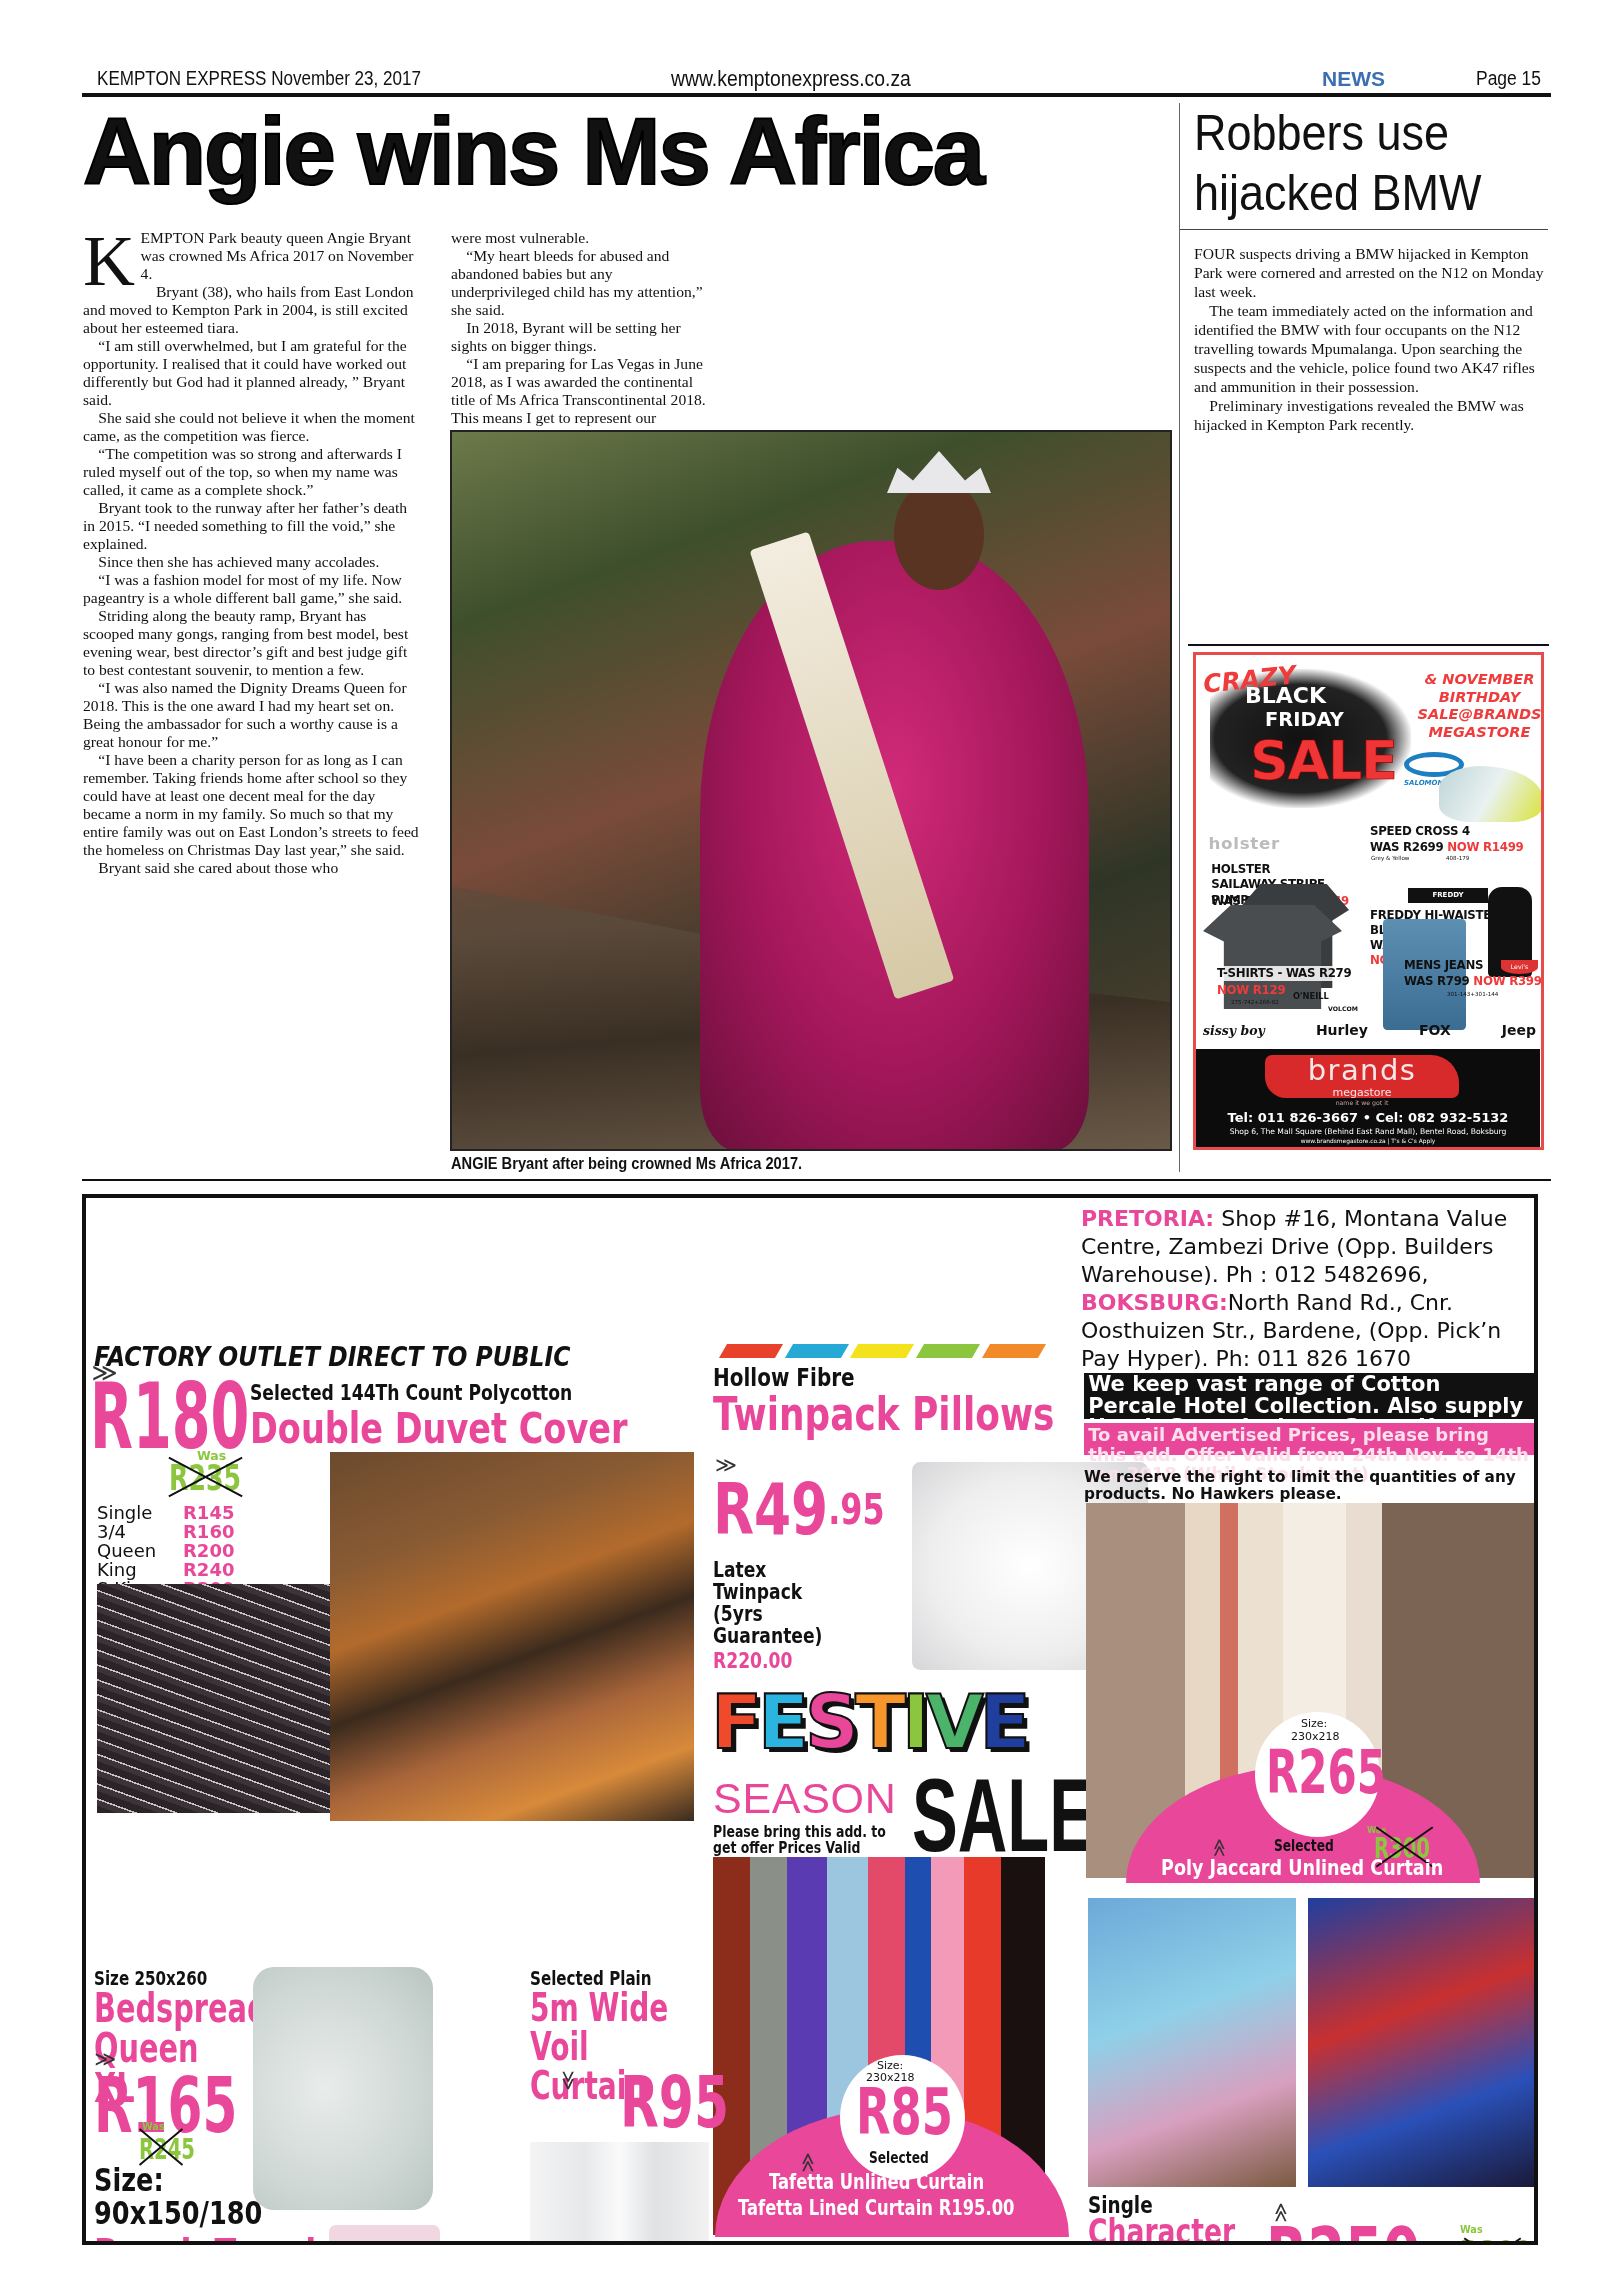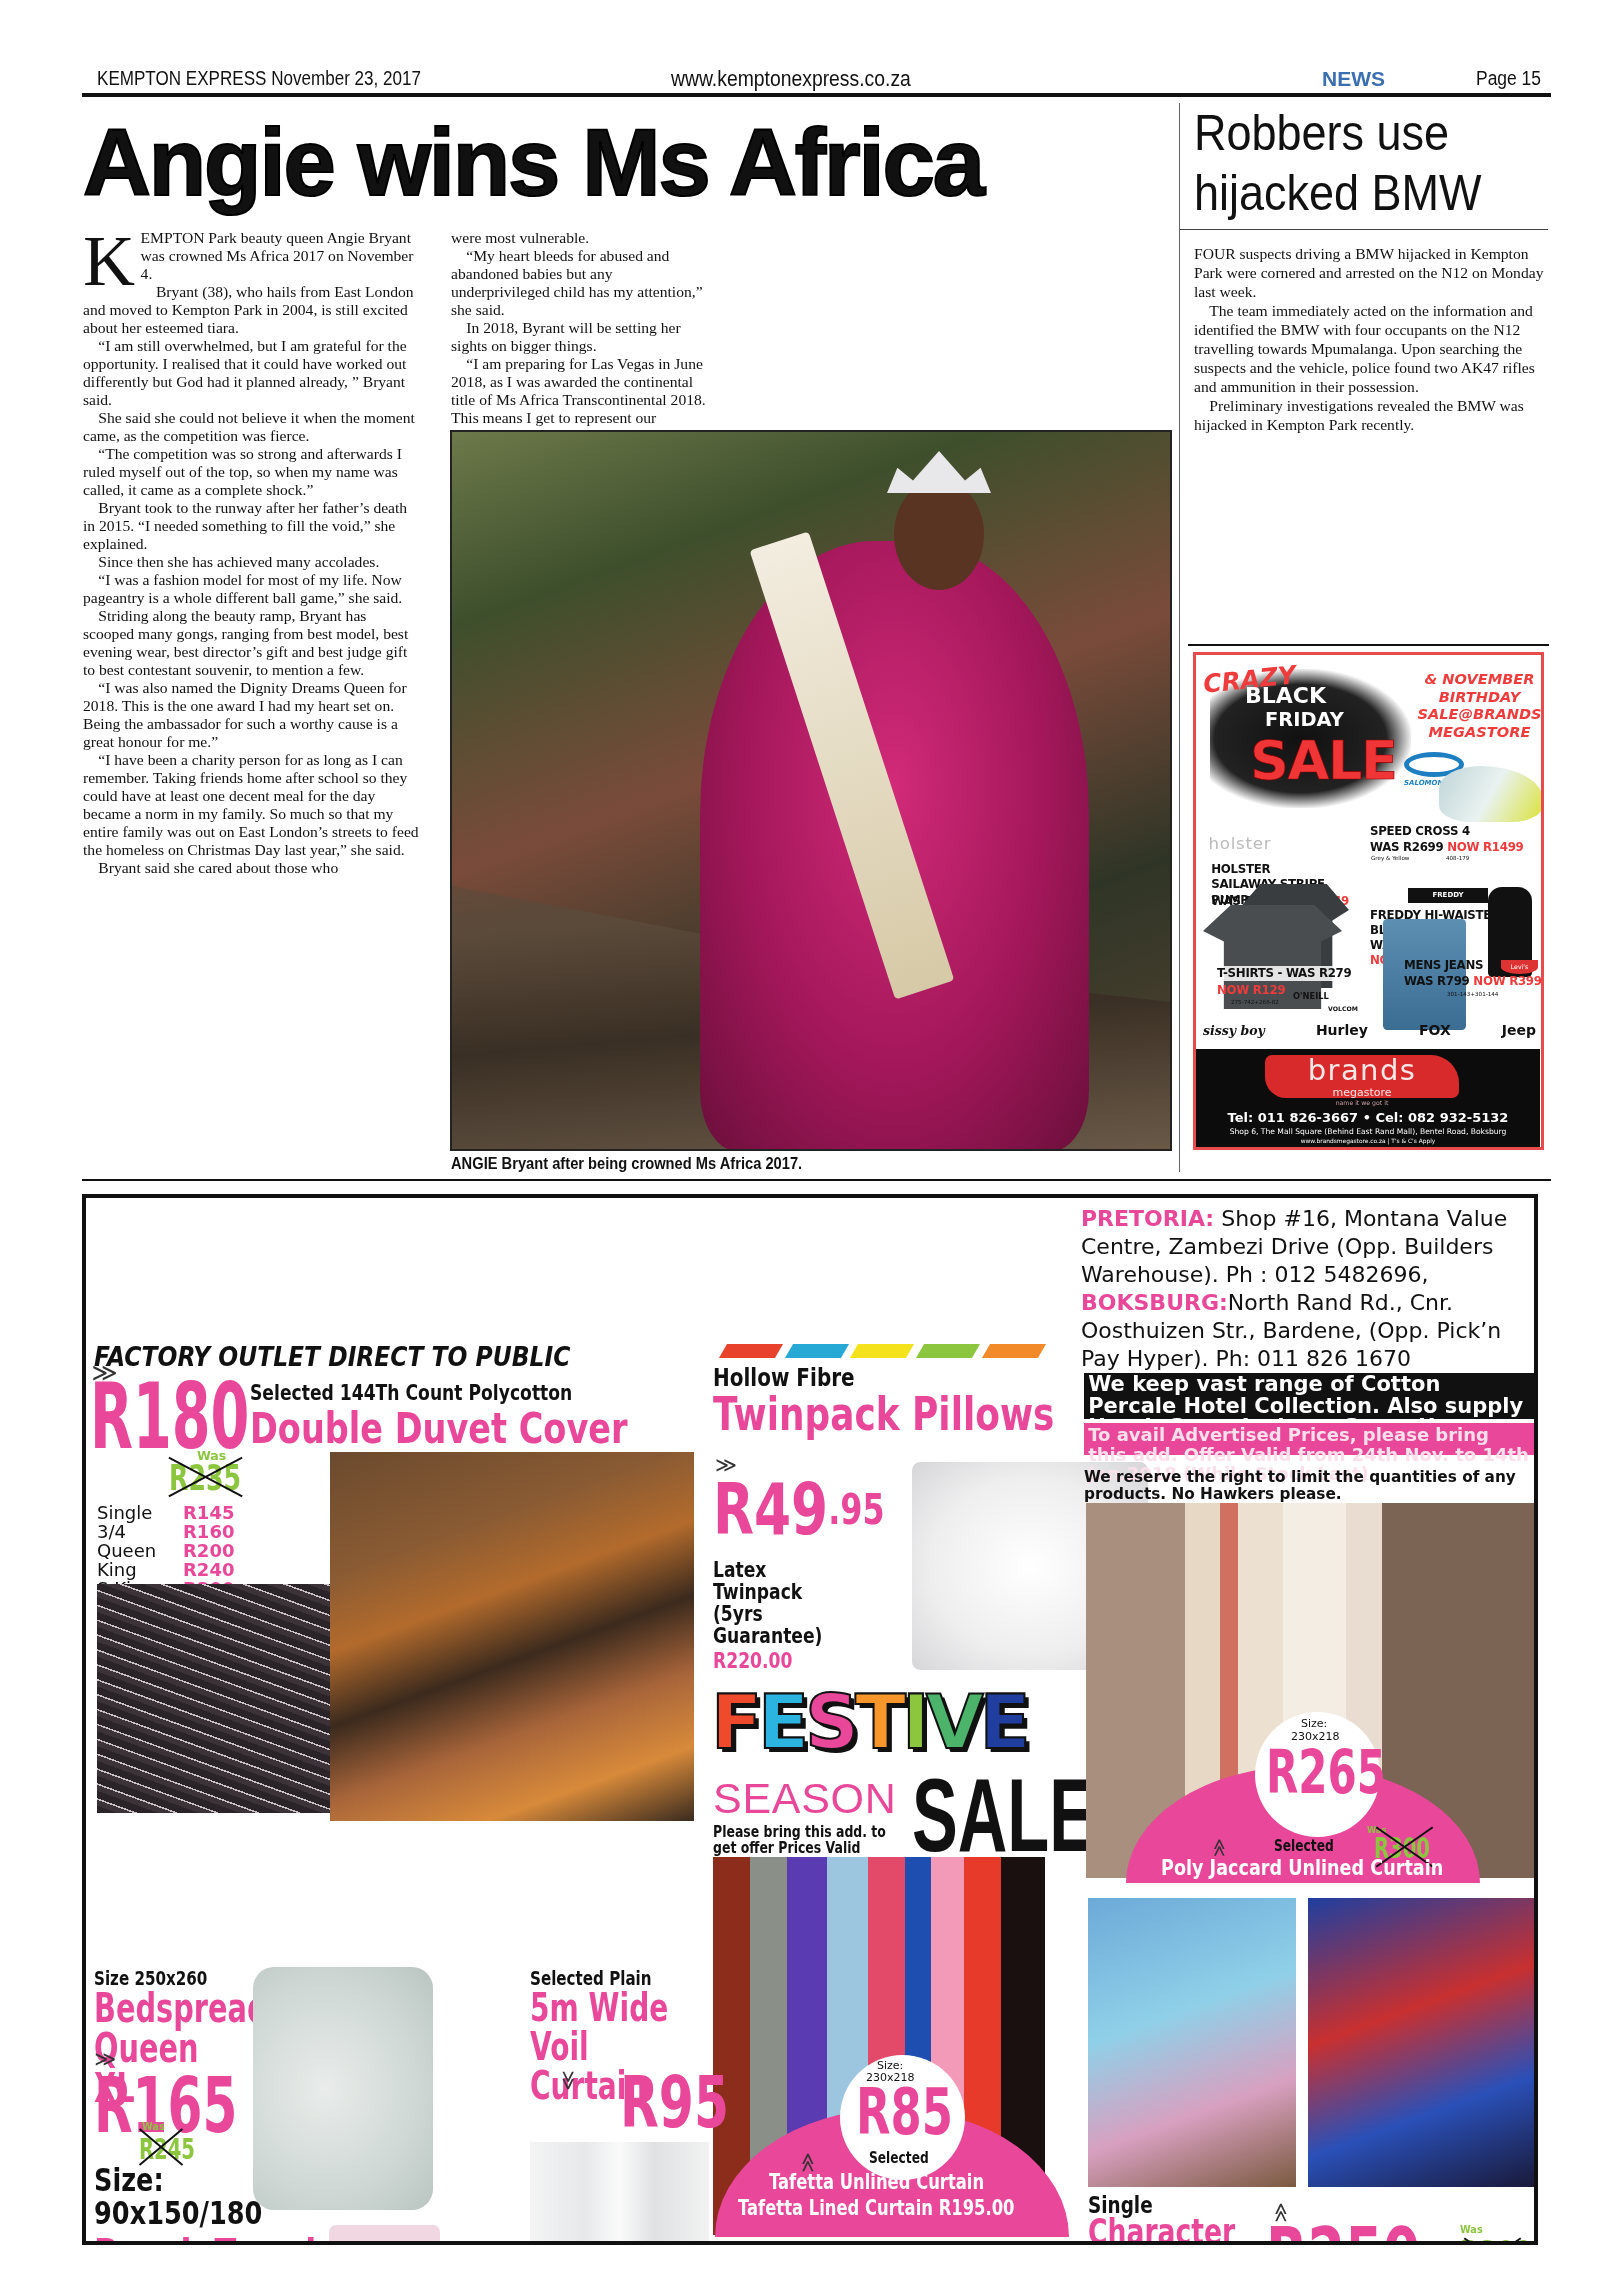--- a/index.html
+++ b/index.html
@@ -9,21 +9,21 @@
   
   .masthead { position: absolute; left: 82px; top: 64px; width: 1469px; height: 30.5px; font-family: "Liberation Sans", sans-serif; font-size: 19.4px; }
   .masthead span { position: absolute; top: 2.8px; white-space: nowrap; }
   .mh-paper { left: 15.3px; transform: scaleX(0.88); transform-origin: left; }
   .mh-url { left: 589px; font-size: 21.5px; transform: scaleX(0.9); transform-origin: left; }
   .mh-section { left: 1240px; font-weight: bold; color: #3b6fb1; font-size: 21px; }
   .mh-page { left: 1394px; transform: scaleX(0.9); transform-origin: left; }
   .mh-rule { position: absolute; left: 82px; top: 93px; width: 1469px; height: 3.5px; background: #111; }
 
   
-  .headline { position: absolute; left: 83px; top: 107px; width: 1090px; height: 111px; font-family: "Liberation Sans", sans-serif; font-weight: 900; font-size: 94px; line-height: 111px; letter-spacing: -2.1px; transform: scaleX(1.0); white-space: nowrap; -webkit-text-stroke: 2.1px #000; }
+  .headline { position: absolute; left: 83px; top: 96px; width: 1090px; height: 111px; font-family: "Liberation Sans", sans-serif; font-weight: 900; font-size: 94px; line-height: 111px; letter-spacing: -2.1px; transform: scaleX(1.0); white-space: nowrap; -webkit-text-stroke: 2.1px #000; }
   .col-divider { position: absolute; left: 1179px; top: 103px; width: 1.4px; height: 1069px; background: #666; }
 
   .body-col { position: absolute; font-size: 15.6px; line-height: 18px; text-align: left; }
   .body-col p { text-indent: 15.3px; }
   .body-col p.first { text-indent: 0; }
   .col1 { left: 83px; top: 229px; width: 336px; }
   .col2 { left: 451px; top: 229px; width: 258px; }
   .dropcap { float: left; font-size: 72px; line-height: 58px; margin: 2.8px 5.6px -2.8px 0; font-family: "Liberation Serif", serif; }
 
   .photo { position: absolute; left: 450px; top: 430px; width: 722px; height: 721px; overflow: hidden;
@@ -48,21 +48,21 @@
   .brands { position: absolute; left: 1193px; top: 652px; width: 351px; height: 498px; border: 3.5px solid #e84b4b; background: #fff; font-family: "DejaVu Sans", sans-serif; overflow: hidden; }
   .bf-splat { position: absolute; left: 14px; top: 14px; width: 201px; height: 139px; background: radial-gradient(ellipse at 45% 50%, #111 0%, #222 55%, transparent 72%); }
   .bf-crazy { position: absolute; left: 7px; top: 9.7px; color: #ef3b3b; font-weight: bold; font-size: 25px; font-style: italic; transform: rotate(-6deg); }
   .bf-black { position: absolute; left: 49px; top: 28px; color: #fff; font-weight: bold; font-size: 22px; }
   .bf-friday { position: absolute; left: 69px; top: 53px; color: #fff; font-weight: bold; font-size: 19.4px; }
   .bf-sale { position: absolute; left: 54px; top: 78px; color: #ef3535; font-weight: 900; font-size: 54px; line-height: 56px; letter-spacing: -1.4px; -webkit-text-stroke: 0.7px #900; }
   .bf-nov { position: absolute; left: 221px; top: 15.3px; width: 125px; color: #ef3b3b; font-weight: bold; font-style: italic; font-size: 14.6px; line-height: 17.4px; text-align: center; }
   .salomon { position: absolute; left: 208px; top: 97px; width: 60px; height: 25px; border-radius: 50%; border: 5.6px solid #1d7fc1; }
   .salomon-txt { position: absolute; left: 208px; top: 124px; font-size: 7px; color: #1d7fc1; font-weight: bold; font-style: italic; }
   .shoe1 { position: absolute; left: 243px; top: 111px; width: 104px; height: 56px; background: linear-gradient(120deg, #bfd4d8, #e9f2f0 50%, #d9e238); border-radius: 40% 60% 30% 30%; }
-  .holster-logo { position: absolute; left: 12.5px; top: 178px; font-size: 16.7px; color: #bbb; font-weight: normal; letter-spacing: 0.7px; }
+  .holster-logo { position: absolute; left: 12.5px; top: 178px; font-size: 16.7px; color: #bbb; font-weight: bold; letter-spacing: 0.7px; }
   .ad-line { position: absolute; font-weight: bold; font-size: 11.8px; line-height: 15.3px; white-space: nowrap; letter-spacing: -0.3px; }
   .red { color: #ef3b3b; }
   .ad-small { position: absolute; font-size: 5.6px; white-space: nowrap; }
   .pumps { position: absolute; left: 28px; top: 258px; width: 90px; height: 25px; background: repeating-linear-gradient(0deg, #334 0 2.1px, #ddd 2.1px 4.2px); border-radius: 40% 40% 20% 20%; }
   .freddy-logo { position: absolute; left: 212px; top: 233px; width: 80px; height: 15.3px; background: #111; color: #fff; font-size: 7px; text-align: center; line-height: 15.3px; font-weight: bold; }
   .pants { position: absolute; left: 292px; top: 232px; width: 44px; height: 90px; background: #111; border-radius: 14px 14px 4.2px 4.2px; }
   .tshirt1 { position: absolute; left: 7px; top: 250px; width: 139px; height: 104px; background: #4a4d50; clip-path: polygon(20% 0, 80% 0, 100% 25%, 85% 35%, 85% 100%, 15% 100%, 15% 35%, 0 25%); }
   .tshirt2 { position: absolute; left: 42px; top: 229px; width: 111px; height: 104px; background: #3a3d40; clip-path: polygon(20% 0, 80% 0, 100% 25%, 85% 35%, 85% 100%, 15% 100%, 15% 35%, 0 25%); }
   .jeans { position: absolute; left: 187px; top: 264px; width: 83px; height: 111px; background: linear-gradient(180deg, #5d8fb3, #3b6c92); border-radius: 4.2px; }
   .levis { position: absolute; left: 305px; top: 305px; width: 37px; height: 14px; background: #d33; color: #fff; font-size: 6.2px; text-align: center; line-height: 14px; border-radius: 0 0 50% 50%; }

